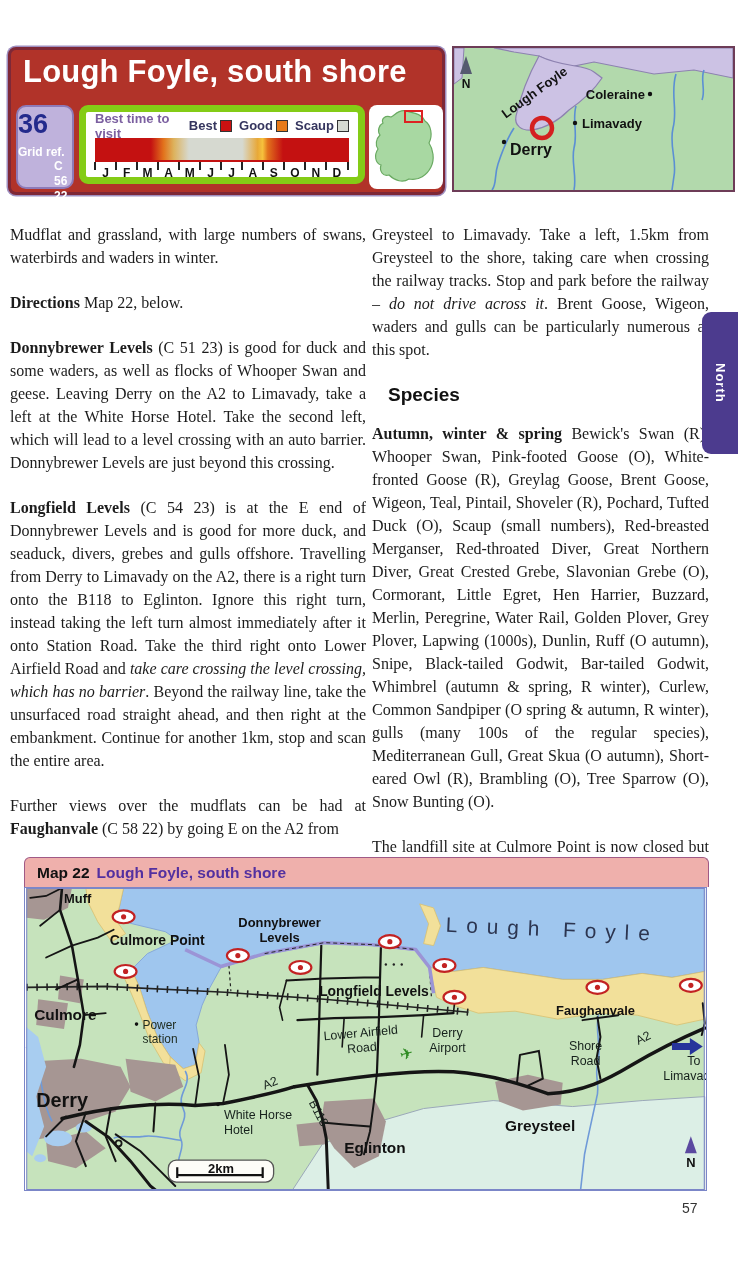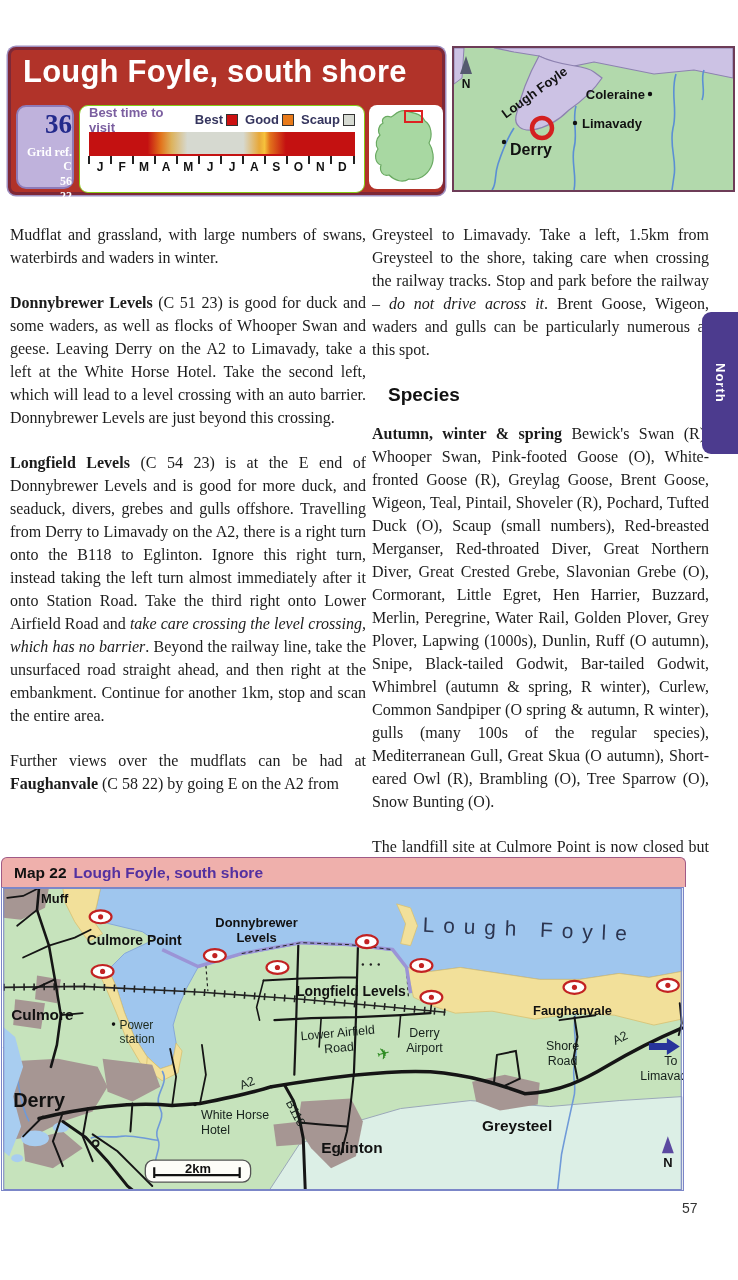--- a/index.html
+++ b/index.html
@@ -16,28 +16,28 @@
     box-shadow:0 0 0 1.5px #9f8fc0;
   }
   .banner-title {
     position:absolute; left:12px; top:4px; width:420px;
     font-family:"Liberation Sans",sans-serif; font-weight:bold;
     font-size:31px; color:#ffffff; letter-spacing:0.2px; white-space:nowrap;
   }
   .site-badge {
     position:absolute; left:5px; top:55px; width:58px; height:84px;
     background:#bfb2dc; border:2px solid #8d7ab8; border-radius:10px;
-    text-align:right; font-family:Liberation Serif, serif;
+    text-align:left; font-family:Liberation Sans, sans-serif;
   }
   .site-num { font-size:27px; font-weight:bold; color:#232a8c; line-height:30px; margin-top:2px;}
   .grid-ref-label { font-size:12px; font-weight:bold; color:#fff; margin-top:7px; line-height:13px;}
   .grid-ref-value { font-size:12px; font-weight:bold; color:#fff; line-height:15px;padding-left:36px;}
   .calendar-box {
-    position:absolute; left:68px; top:55px; width:286px; height:88px;
-    background:#ffffff; border:1px solid #84cc16; border-radius:9px;
+    position:absolute; left:68px; top:55px; width:286px; height:79px;
+    background:#ffffff; border:7px solid #84cc16; border-radius:9px;
     padding:5px 9px 0 9px; font-family:"Liberation Sans",sans-serif;
   }
   .cal-top { display:flex; align-items:center; height:17px; }
   .best-time { font-size:13px; font-weight:bold; color:#7b5fa0; flex:1 1 auto;}
   .leg { display:flex; align-items:center; margin-left:7px;}
   .leg-label { font-size:13px; font-weight:bold; color:#35355e; margin-right:3px;}
   .swatch { width:12px; height:12px; border:1.5px solid #333; display:inline-block;}
   .sw-best { background:#cc1111; } .sw-good { background:#e87a1a; } .sw-poor { background:#d6dad2; }
   .grad-bar {
     height:24px; margin-top:4px; border-bottom:2px solid #c41111;
@@ -68,21 +68,21 @@
   
   .north-tab {
     position:absolute; left:702px; top:312px; width:36px; height:142px;
     background:#4c3b8e; border-radius:9px 0 0 9px;
     display:flex; align-items:center; justify-content:center;
     writing-mode:vertical-rl;
     font-family:"Liberation Sans",sans-serif; font-weight:bold; font-size:13px;
     color:#fff; letter-spacing:1px;
   }
   
-  .mapbox { position:absolute; left:1px; top:857px; width:685px; }
+  .mapbox { position:absolute; left:24px; top:857px; width:685px; }
   .map-header {
     height:30px; background:#efb0ac; border:1px solid #a05a86; border-bottom:none;
     border-radius:6px 6px 0 0; display:flex; align-items:center; padding-left:12px;
     font-family:"Liberation Sans",sans-serif; font-weight:bold; font-size:15.5px;
   }
   .map-header .prefix { color:#111; margin-right:7px; }
   .map-header .mtitle { color:#5330a0; }
   .map-svg { display:block; border:1px solid #7b86c8; }
   
   .svgt { font-family:"Liberation Sans",sans-serif; fill:#111; }
@@ -180,20 +180,21 @@
       </g>
       <text class="svgt b13" x="83" y="48" text-anchor="middle" transform="rotate(-36 83 48)">Lough Foyle</text>
       <text class="svgt b13" x="191" y="51" text-anchor="end">Coleraine</text>
       <text class="svgt b13" x="128" y="80">Limavady</text>
       <text class="svgt" x="56" y="107" font-size="16" font-weight="bold">Derry</text>
     </svg>
   </div>
 
   <div class="col col-left">
     <p class="para"><span>Mudflat and grassland, with large numbers of swans, waterbirds and waders in winter.</span></p>
+    <p class="para"><span class="lead-b">Directions</span><span> Map 22, below.</span></p>
     <p class="para"><span class="lead-b">Donnybrewer Levels</span><span> (C 51 23) is good for duck and some waders, as well as flocks of Whooper Swan and geese. Leaving Derry on the A2 to Limavady, take a left at the White Horse Hotel. Take the second left, which will lead to a level crossing with an auto barrier. Donnybrewer Levels are just beyond this crossing.</span></p>
     <p class="para"><span class="lead-b">Longfield Levels</span><span> (C 54 23) is at the E end of Donnybrewer Levels and is good for more duck, and seaduck, divers, grebes and gulls offshore. Travelling from Derry to Limavady on the A2, there is a right turn onto the B118 to Eglinton. Ignore this right turn, instead taking the left turn almost immediately after it onto Station Road. Take the third right onto Lower Airfield Road and </span><span class="em-i">take care crossing the level crossing, which has no barrier</span><span>. Beyond the railway line, take the unsurfaced road straight ahead, and then right at the embankment. Continue for another 1km, stop and scan the entire area.</span></p>
     <p class="para"><span>Further views over the mudflats can be had at </span><span class="lead-b">Faughanvale</span><span> (C 58 22) by going E on the A2 from</span></p>
   </div>
 
   <div class="col col-right">
     <p class="para"><span>Greysteel to Limavady. Take a left, 1.5km from Greysteel to the shore, taking care when crossing the railway tracks. Stop and park before the railway – </span><span class="em-i">do not drive across it</span><span>. Brent Goose, Wigeon, waders and gulls can be particularly numerous at this spot.</span></p>
     <h3 class="species-h">Species</h3>
     <p class="para"><span class="lead-b" style="font-family:'Liberation Serif',serif">Autumn, winter &amp; spring</span><span> Bewick's Swan (R), Whooper Swan, Pink-footed Goose (O), White-fronted Goose (R), Greylag Goose, Brent Goose, Wigeon, Teal, Pintail, Shoveler (R), Pochard, Tufted Duck (O), Scaup (small numbers), Red-breasted Merganser, Red-throated Diver, Great Northern Diver, Great Crested Grebe, Slavonian Grebe (O), Cormorant, Little Egret, Hen Harrier, Buzzard, Merlin, Peregrine, Water Rail, Golden Plover, Grey Plover, Lapwing (1000s), Dunlin, Ruff (O autumn), Snipe, Black-tailed Godwit, Bar-tailed Godwit, Whimbrel (autumn &amp; spring, R winter), Curlew, Common Sandpiper (O spring &amp; autumn, R winter), gulls (many 100s of the regular species), Mediterranean Gull, Great Skua (O autumn), Short-eared Owl (R), Brambling (O), Tree Sparrow (O), Snow Bunting (O).</span></p>
     <p class="para"><span>The landfill site at Culmore Point is now closed but there are still gatherings of gulls on the</span></p>

